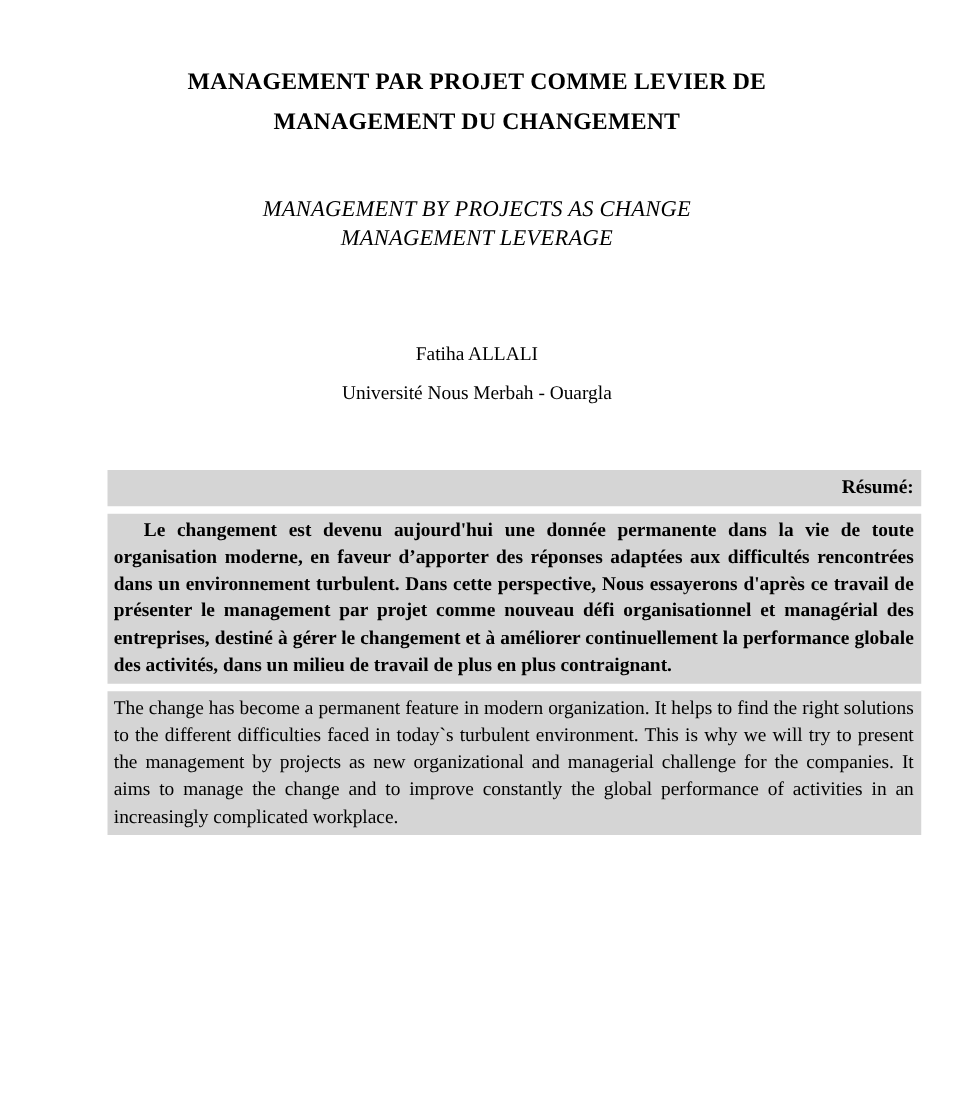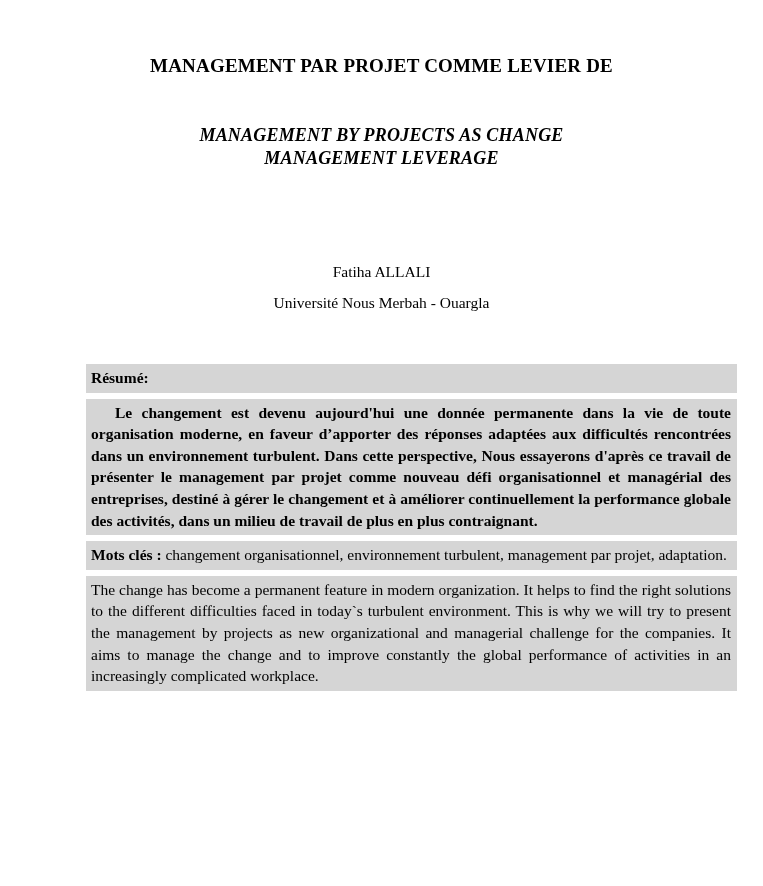--- a/index.html
+++ b/index.html
@@ -28,83 +28,83 @@
     text-align: center;
     font-weight: bold;
     font-size: 19px;
     line-height: 32px;
     letter-spacing: 0.2px;
   }
   .title-en {
     margin: 42px 60px 0;
     text-align: center;
     font-style: italic;
-    font-weight: bold;
+    font-weight: normal;
     font-size: 18px;
     line-height: 23px;
     letter-spacing: 0.2px;
   }
   .author-block {
-    margin-top: 92px;
+    margin-top: 72px;
     text-align: center;
   }
   .author-block p {
     margin: 0 0 11px 0;
     font-size: 15.5px;
     line-height: 20px;
   }
   .abstract-box {
     margin: 51px 26px 0 86px; 
   }
   .shaded {
     background: var(--shading);
     padding: 3px 6px 4px 5px;
     margin: 0 0 6px 0;
     font-size: 15.5px;
     line-height: 21.6px;
     text-align: justify;
   }
   .shaded.heading {
     font-weight: bold;
-    text-align: left;
+    text-align: right;
   }
   .indent-first {
     text-indent: 24px;
     font-weight: bold;
   }
   .lead-label {
     font-weight: bold;
   }
 </style>
 </head>
 <body>
 
 <div class="page">
 
   <h1 class="title-fr">
     <span>MANAGEMENT PAR PROJET COMME LEVIER DE</span><br>
+    <span>MANAGEMENT DU CHANGEMENT</span>
   </h1>
 
   <h2 class="title-en">
     <span>MANAGEMENT BY PROJECTS AS CHANGE</span><br>
     <span>MANAGEMENT LEVERAGE</span>
   </h2>
 
   <div class="author-block">
     <p>Fatiha ALLALI</p>
     <p>Université Nous Merbah - Ouargla</p>
   </div>
 
   <div class="abstract-box">
 
     <p class="shaded heading">Résumé:</p>
 
     <p class="shaded indent-first">Le changement est devenu aujourd'hui une donnée permanente dans la vie de toute organisation moderne, en faveur d’apporter des réponses adaptées aux difficultés rencontrées dans un environnement turbulent. Dans cette perspective, Nous essayerons d'après ce travail de présenter le management par projet comme nouveau défi organisationnel et managérial des entreprises, destiné à gérer le changement et à améliorer continuellement la performance globale des activités, dans un milieu de travail de plus en plus contraignant.</p>
 
-    <p class="shaded"><span class="lead-label">Mots clés :</span> <span>changement organisationnel, environnement turbulent, management par projet, adaptation.</span></p>
 
 
     <p class="shaded">The change has become a permanent feature in modern organization. It helps to find the right solutions to the different difficulties faced in today`s turbulent environment. This is why we will try to present the management by projects as new organizational and managerial challenge for the companies. It aims to manage the change and to improve constantly the global performance of activities in an increasingly complicated workplace.</p>
 
 
   </div>
 
 </div>
 
 </body></html>

